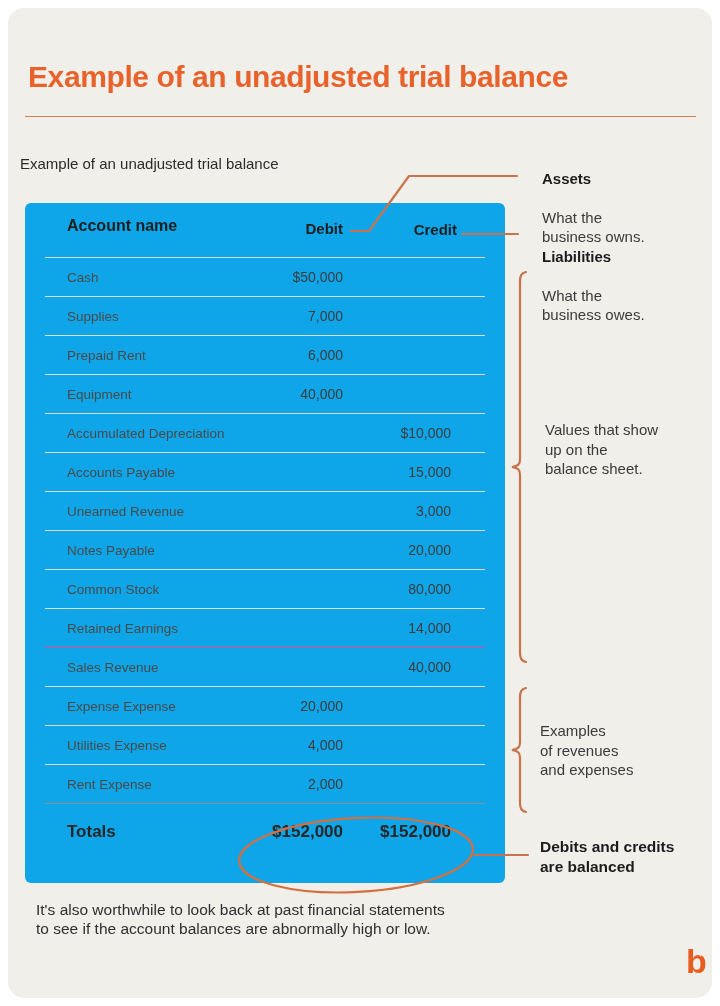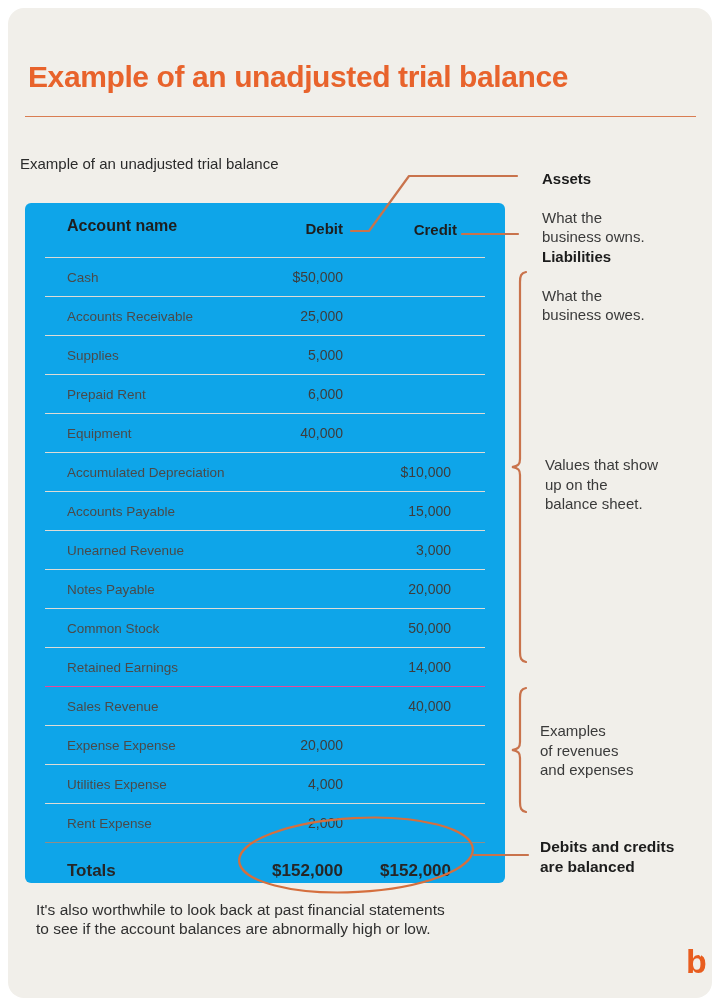--- a/index.html
+++ b/index.html
@@ -68,21 +68,21 @@
     font-size:17px; font-weight:600; color:#262626;
   }
   .overlay {
     position:absolute; left:0; top:0; width:720px; height:1006px;
     pointer-events:none;
   }
   .note { position:absolute; font-size:15px; line-height:19.5px; color:#3a3a3a; white-space:pre-line; }
   .note .note-title { font-weight:700; color:#1c1c1c; white-space:pre-line; }
   .note-assets      { left:542px; top:149px; width:140px; }
   .note-liabilities { left:542px; top:227px; width:140px; }
-  .note-values      { left:545px; top:455px; width:150px; }
+  .note-values      { left:545px; top:420px; width:150px; }
   .note-revenues    { left:540px; top:721px; width:130px; }
   .note-balanced    { left:540px; top:837px; width:150px; font-weight:700; color:#1c1c1c; font-size:15.5px; }
   .footnote {
     position:absolute; left:20px; top:900px; width:500px;
     font-size:15.5px; line-height:19px; color:#2f2f2f; white-space:pre-line;margin-left:16px;
   }
   .logo {
     position:absolute; left:686px; top:944px;
     font-size:34px; font-weight:700; color:#e85d1f; line-height:34px;
   }
@@ -106,27 +106,22 @@
     <span class="h-debit">Debit</span>
     <span class="h-credit">Credit</span>
   </div>
 
   <div class="trow">
     <span class="cname">Cash</span>
     <span class="cdebit">$50,000</span>
     <span class="ccredit"></span>
   </div>
   <div class="trow">
-    <span class="cname">Accounts Receivable</span>
-    <span class="cdebit">25,000</span>
-    <span class="ccredit"></span>
-  </div>
-  <div class="trow">
     <span class="cname">Supplies</span>
-    <span class="cdebit">5,000</span>
+    <span class="cdebit">7,000</span>
     <span class="ccredit"></span>
   </div>
   <div class="trow">
     <span class="cname">Prepaid Rent</span>
     <span class="cdebit">6,000</span>
     <span class="ccredit"></span>
   </div>
   <div class="trow">
     <span class="cname">Equipment</span>
     <span class="cdebit">40,000</span>
@@ -148,21 +143,21 @@
     <span class="ccredit">3,000</span>
   </div>
   <div class="trow">
     <span class="cname">Notes Payable</span>
     <span class="cdebit"></span>
     <span class="ccredit">20,000</span>
   </div>
   <div class="trow">
     <span class="cname">Common Stock</span>
     <span class="cdebit"></span>
-    <span class="ccredit">50,000</span>
+    <span class="ccredit">80,000</span>
   </div>
   <div class="trow section-end">
     <span class="cname">Retained Earnings</span>
     <span class="cdebit"></span>
     <span class="ccredit">14,000</span>
   </div>
   <div class="trow">
     <span class="cname">Sales Revenue</span>
     <span class="cdebit"></span>
     <span class="ccredit">40,000</span>

